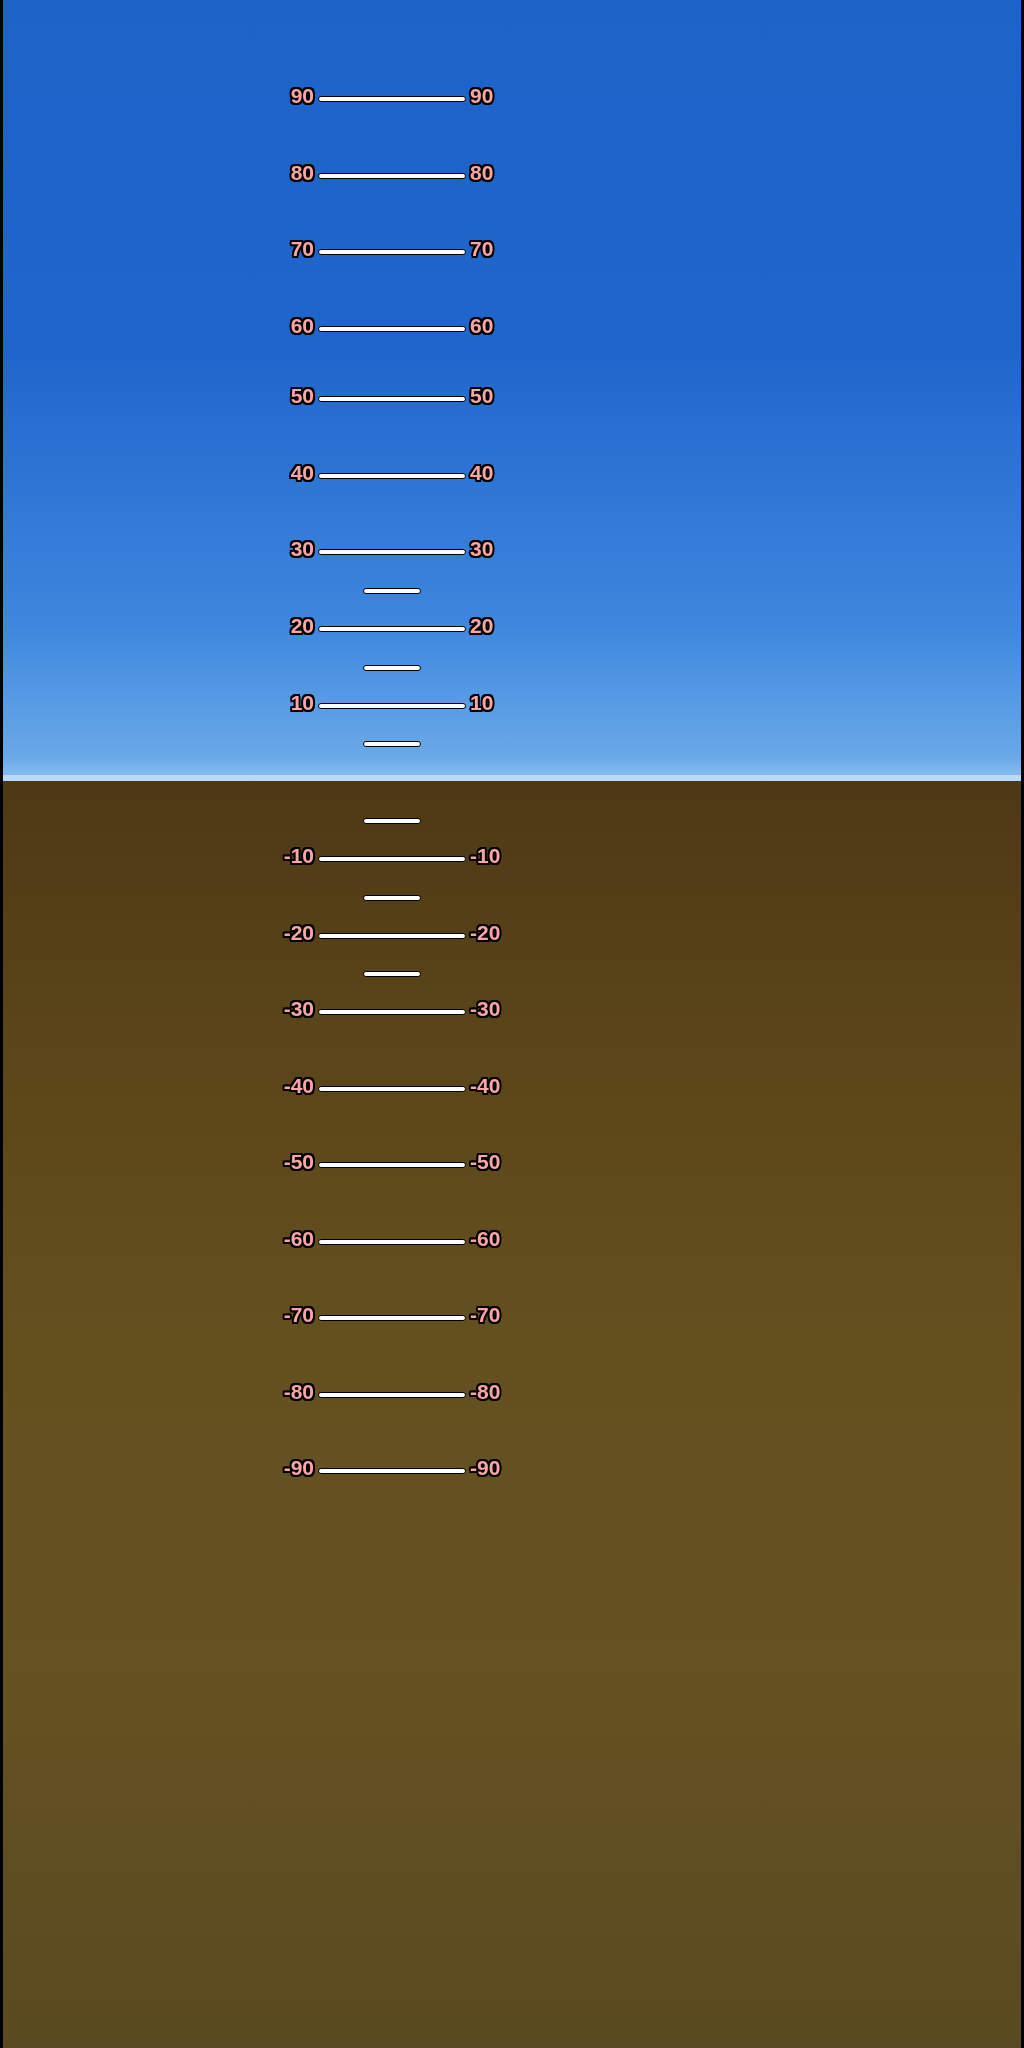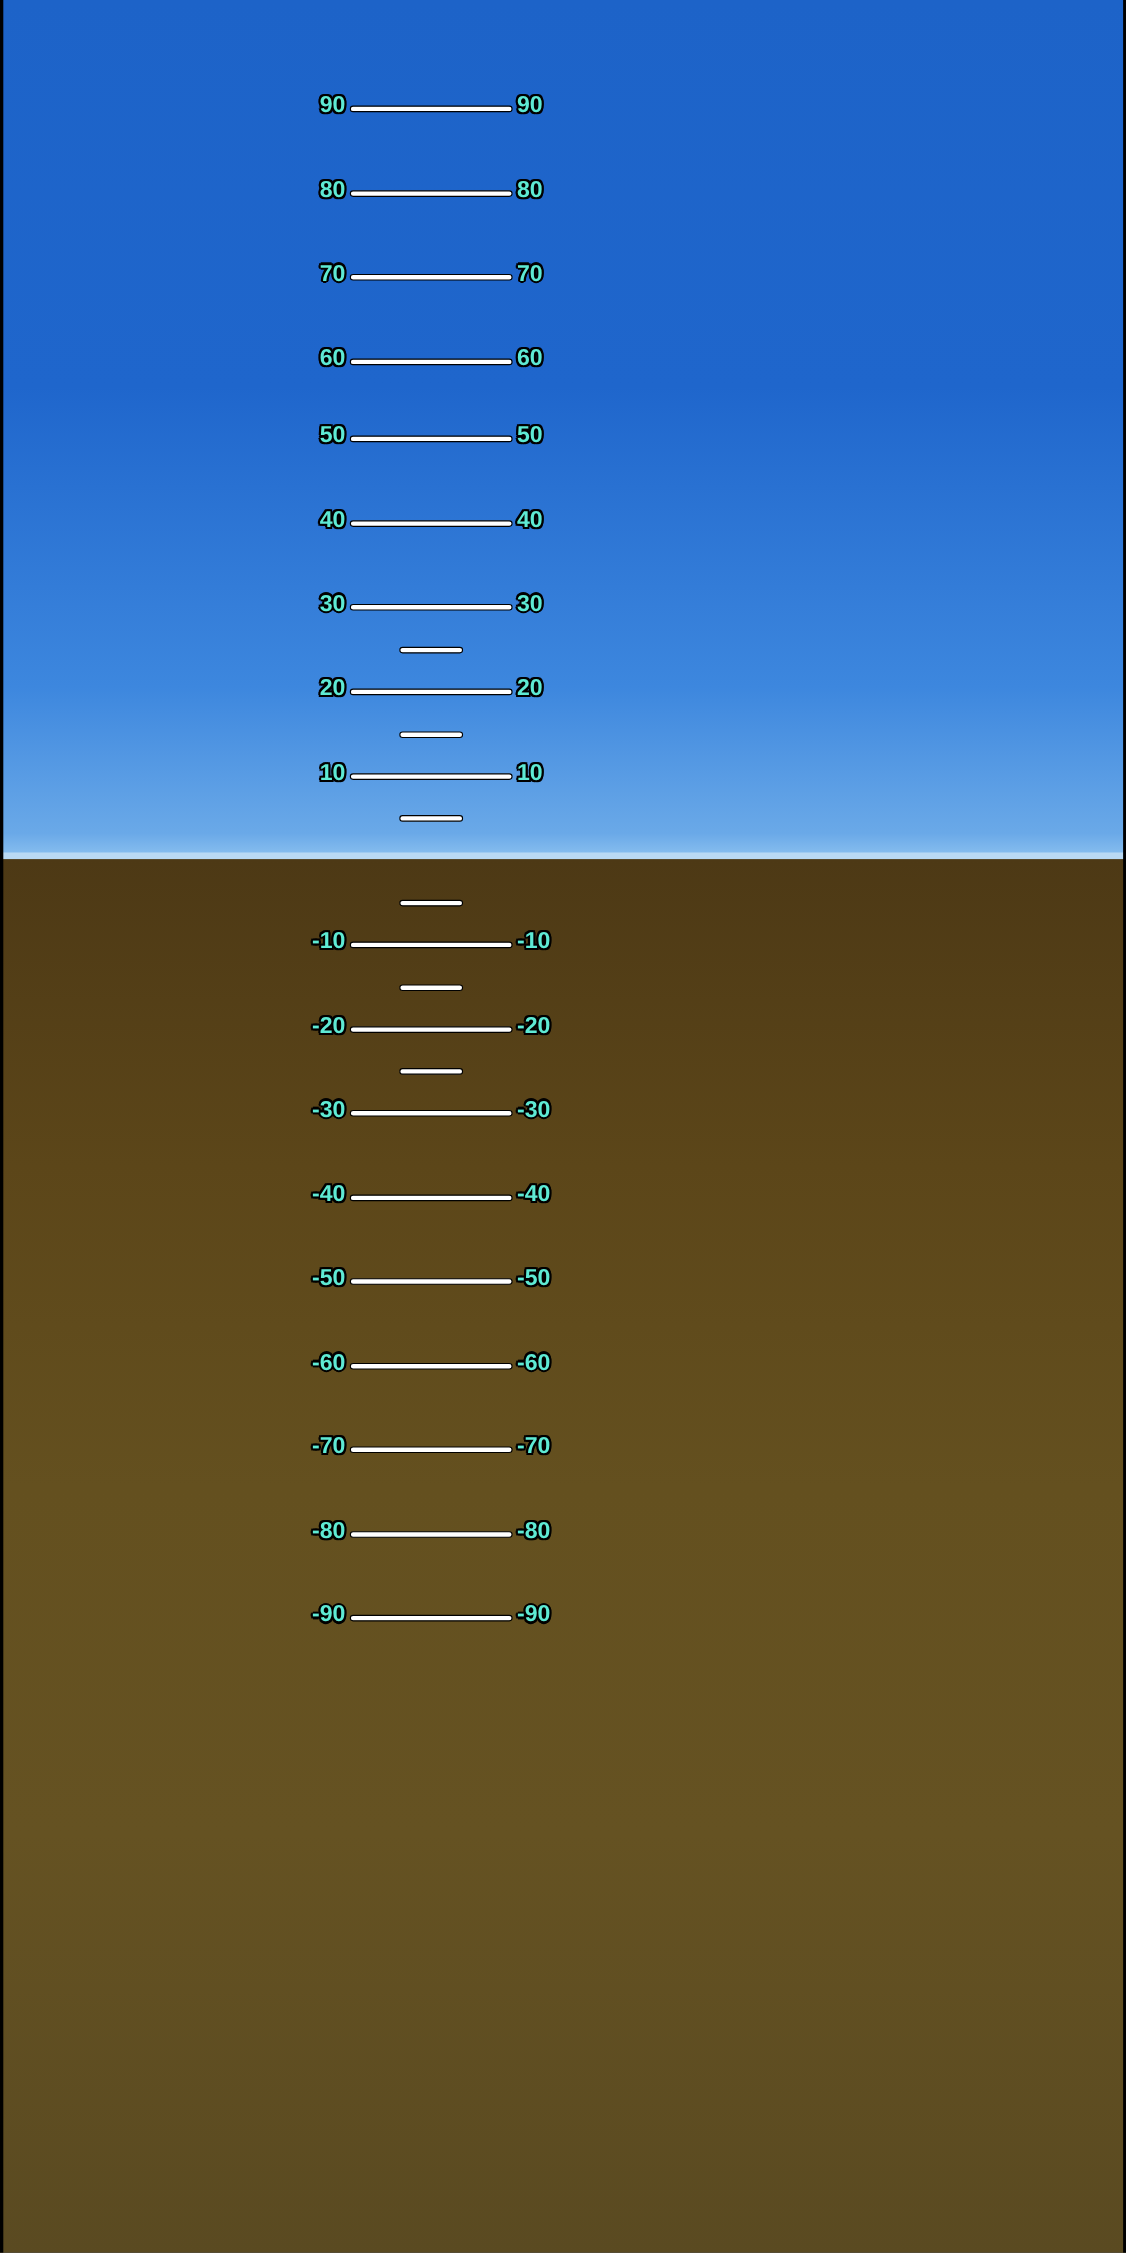--- a/index.html
+++ b/index.html
@@ -66,21 +66,21 @@
     border: 1.5px solid #000;
     border-radius: 3px;
     top: -4px;
   }
   .label {
     position: absolute;
     top: -15px;
     font-size: 21px;
     line-height: 21px;
     font-weight: 700;
-    color: #5eead4;
+    color: #fca5a5;
     text-shadow:
       -1.6px -1.6px 0 #000, 1.6px -1.6px 0 #000,
       -1.6px  1.6px 0 #000, 1.6px  1.6px 0 #000,
        0 -2px 0 #000, 0 2px 0 #000, -2px 0 0 #000, 2px 0 0 #000;
       white-space: nowrap;
   }
   .label.left  { text-align: right; }
   .label.right { text-align: left; }
 </style>
 </head>

